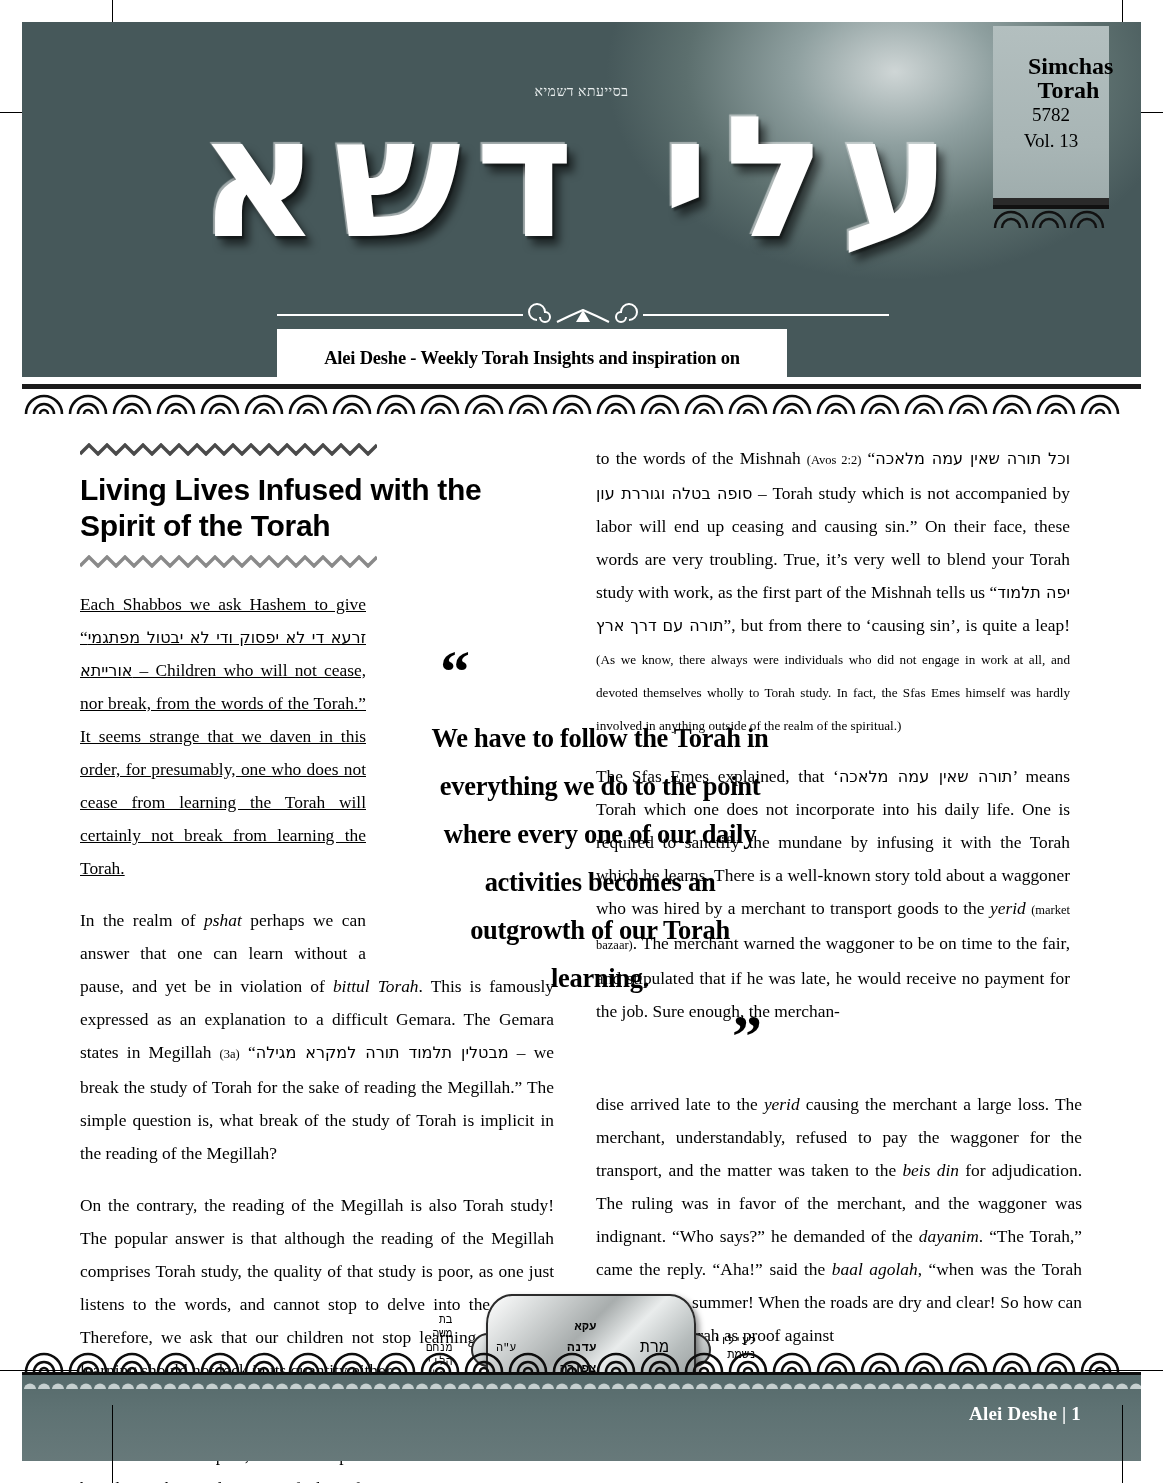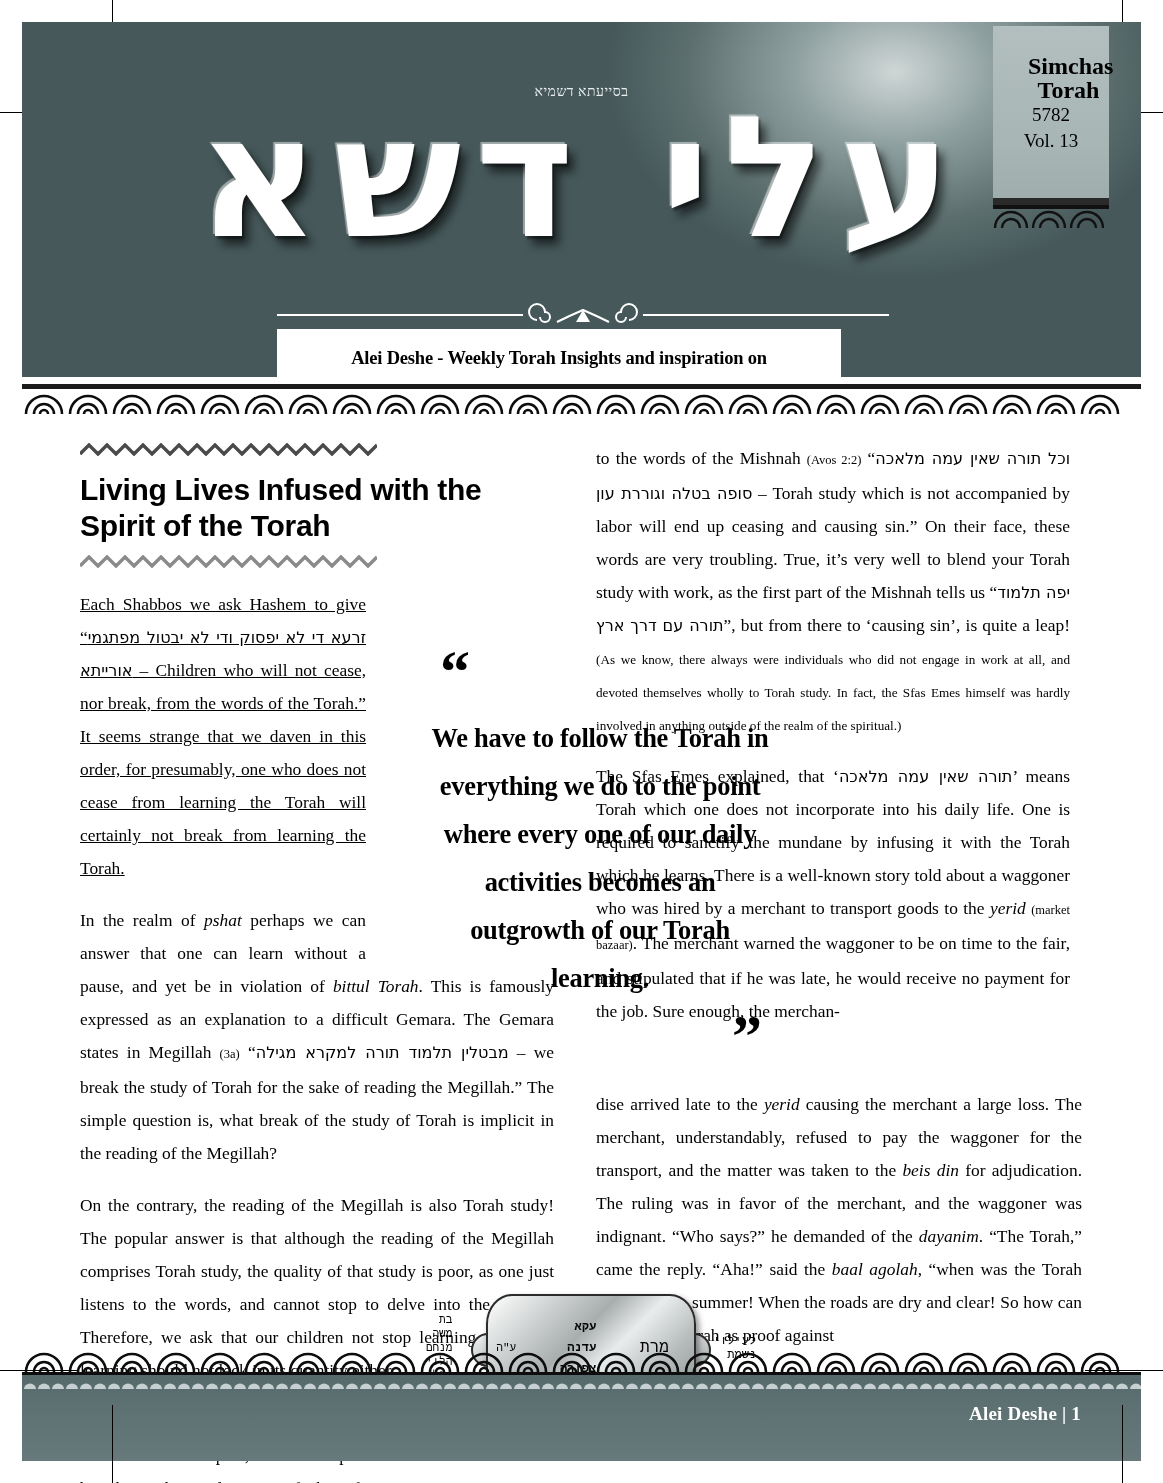--- a/index.html
+++ b/index.html
@@ -24,21 +24,21 @@
       direction:rtl;letter-spacing:14px;
       text-shadow:7px 9px 9px rgba(0,0,0,.55), 2px 3px 2px rgba(0,0,0,.4),
                   -2px -2px 1px rgba(255,255,255,.5);
       font-family:"DejaVu Sans", sans-serif;}
   .flourish{position:absolute;left:255px;top:276px;width:612px;height:34px;}
   .flourish .rule{position:absolute;top:16px;height:2px;background:#fff;}
   .flourish .rule.l{left:0;width:246px;}
   .flourish .rule.r{right:0;width:246px;}
   .flourish .swirl{position:absolute;left:0;right:0;top:0;text-align:center;
       color:#fff;font-size:30px;line-height:30px;font-family:"DejaVu Sans",sans-serif;}
-  .subbanner{position:absolute;left:255px;top:307px;width:564px;height:59px;
+  .subbanner{position:absolute;left:255px;top:307px;width:510px;height:59px;
       background:#fff;display:flex;flex-direction:column;align-items:center;
       justify-content:center;gap:2px;}
   .subbanner div{font-weight:700;font-size:18.5px;letter-spacing:-.2px;
       font-family:"Liberation Serif", serif;}
 
   
   .issuebox{position:absolute;right:54px;top:26px;width:116px;height:172px;
       background:linear-gradient(180deg,#b3bfbf 0%,#a8b5b5 70%,#9fadad 100%);
       text-align:center;padding-top:28px;box-sizing:border-box;}
   .issuebox .b{font-weight:700;font-size:24px;line-height:24px;margin-left:35px;}

